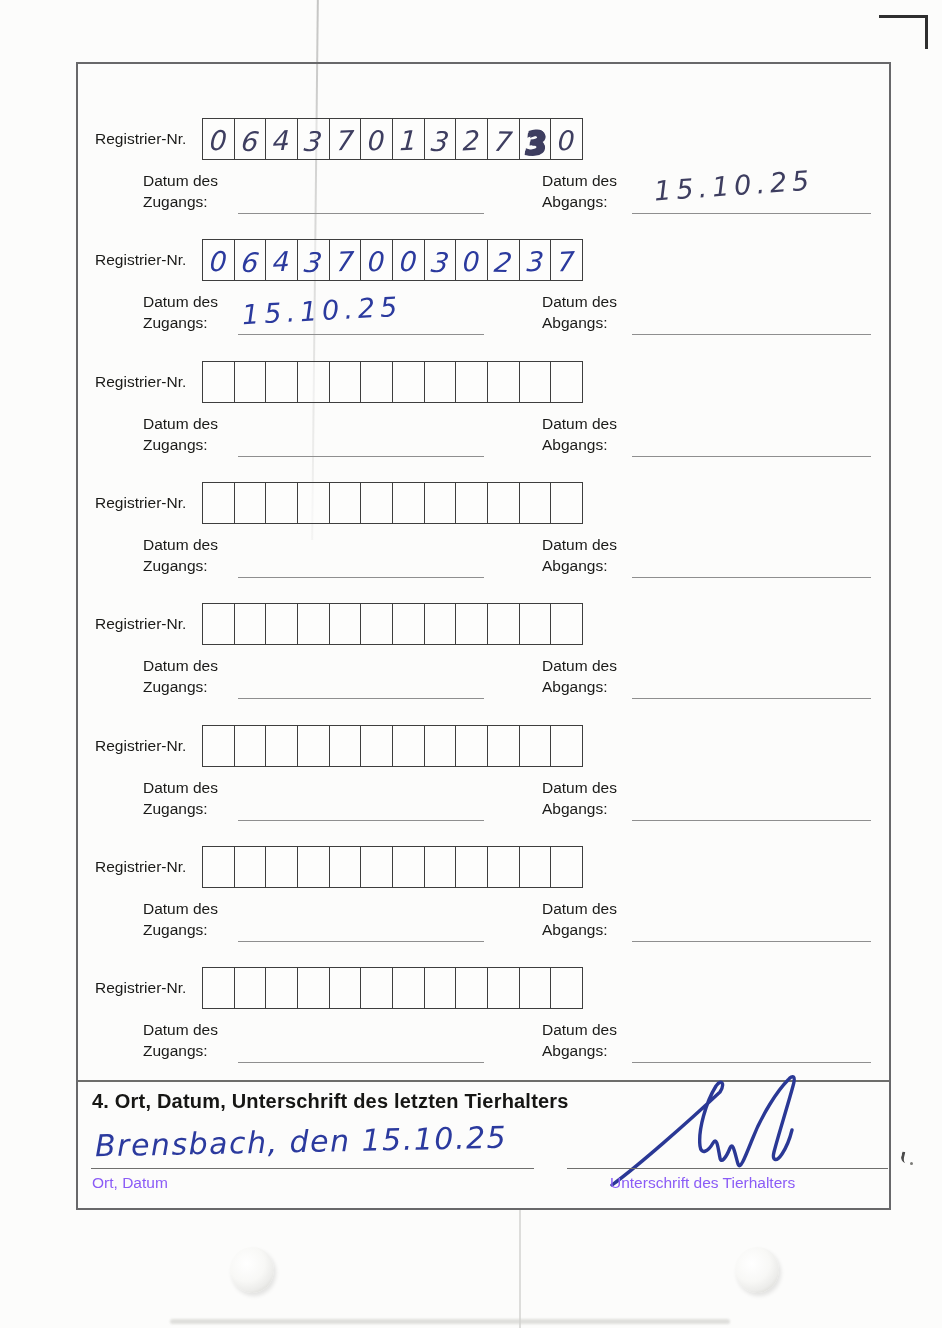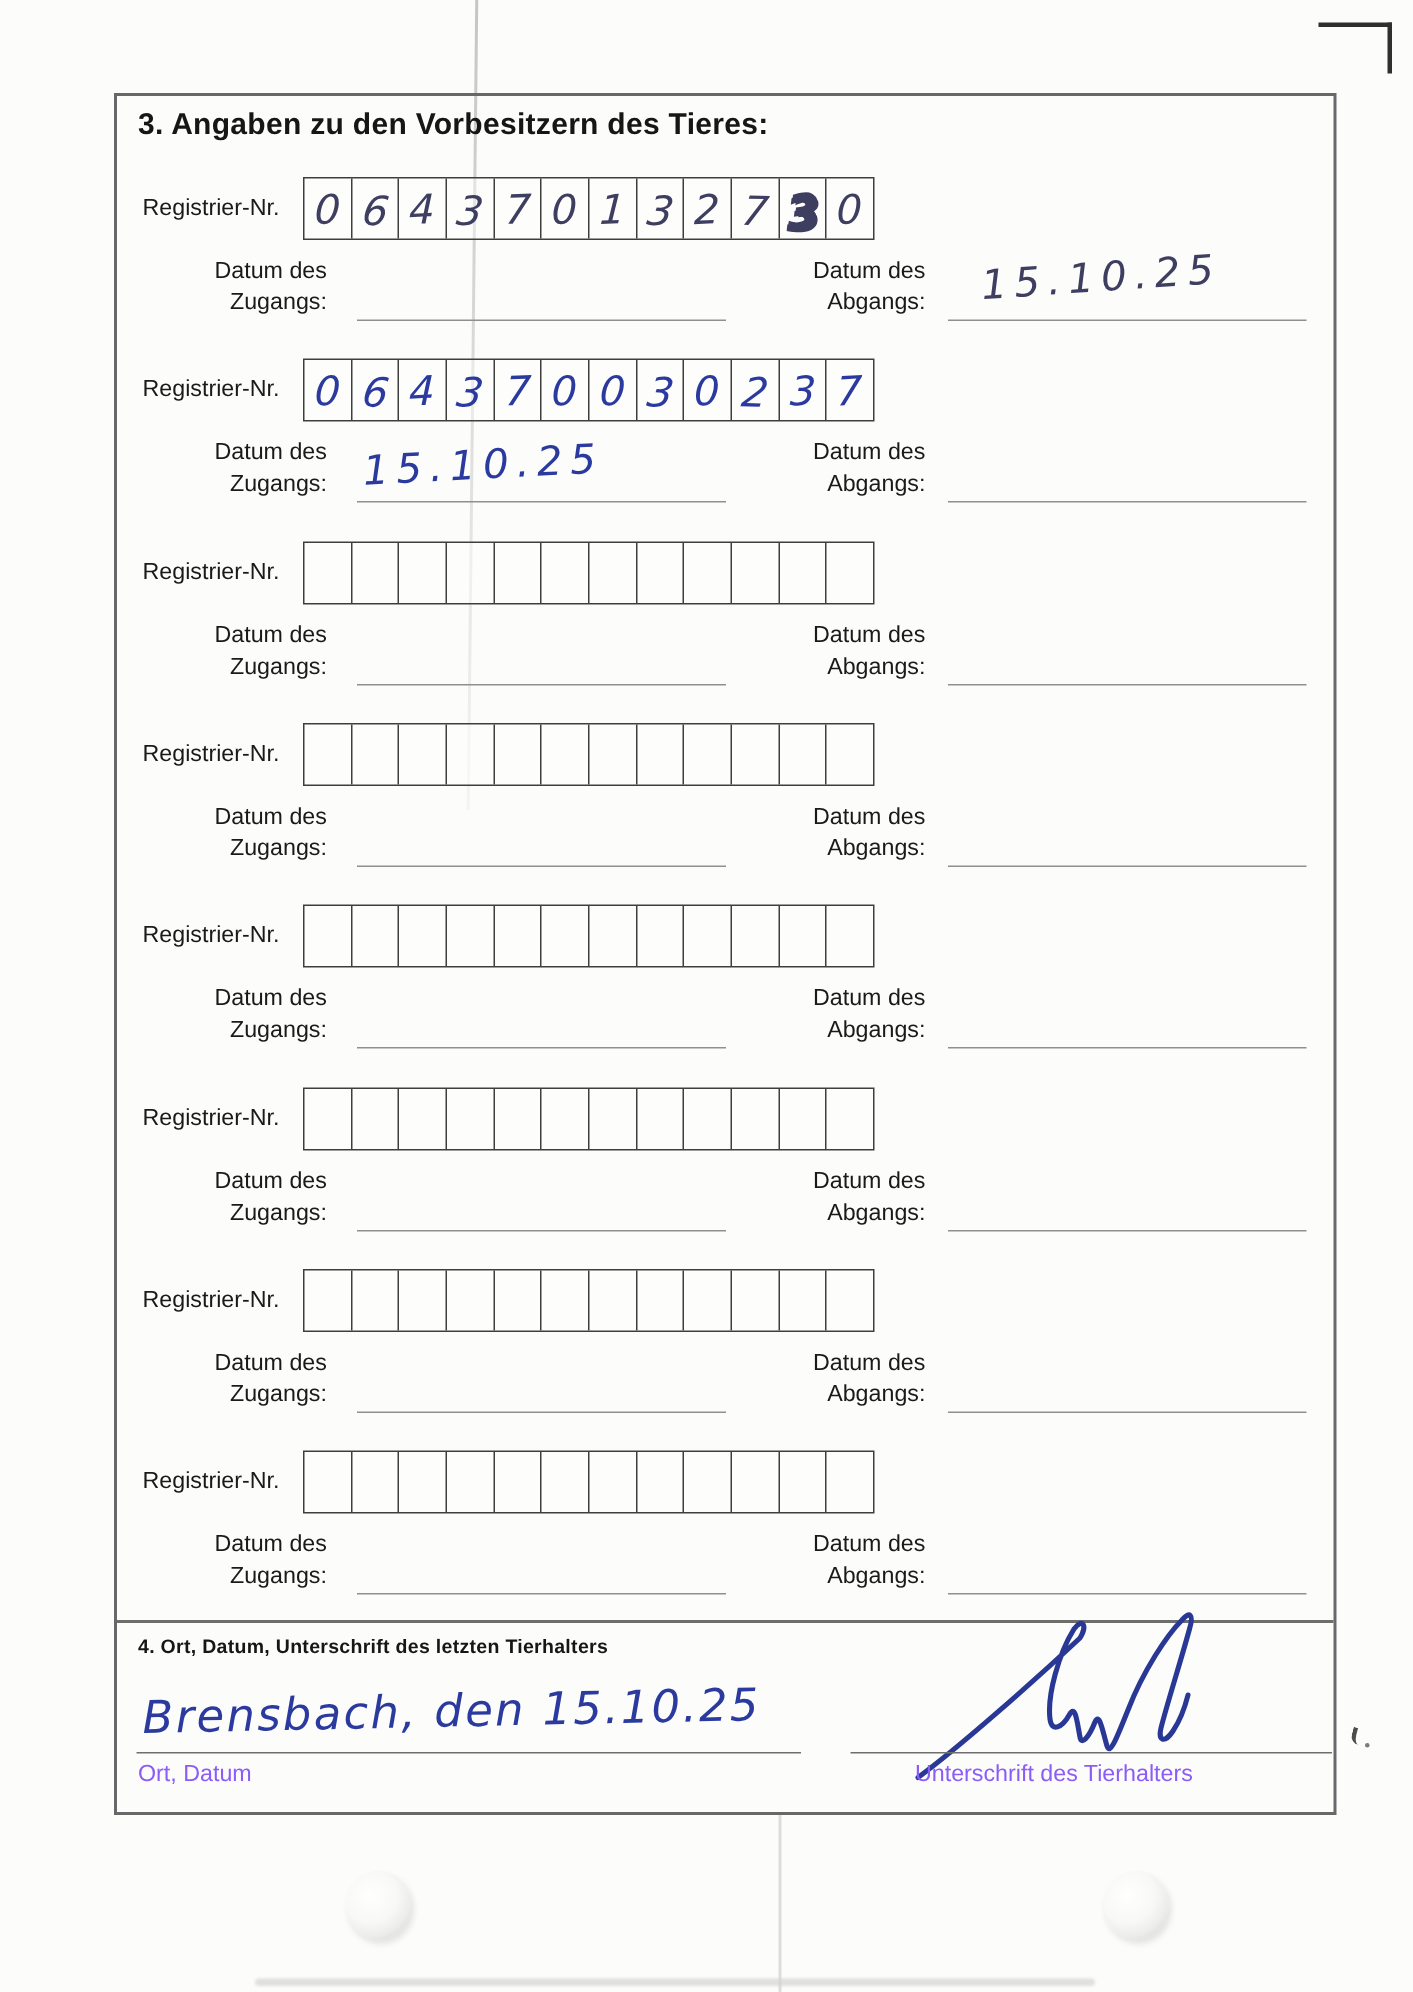--- a/index.html
+++ b/index.html
@@ -26,42 +26,42 @@
   .ink-speck .tick{position:absolute;left:2px;top:0;width:5px;height:11px;
     border-left:3px solid #4c4c4c;border-radius:0 0 0 6px;transform:rotate(14deg);}
   .ink-speck .dot{position:absolute;left:11px;top:10px;width:3px;height:3px;border-radius:50%;background:#7c7c78;}
 
   
   .form-box{position:absolute;left:76px;top:62px;width:815px;height:1148px;
     border:2px solid #68686a;box-sizing:border-box;}
   .sec-title{position:absolute;left:14px;margin:0;font-size:20px;font-weight:bold;
     letter-spacing:.2px;color:#161614;}
   .sec3-title{top:8px;}
-  .sec4-title{top:1026px;font-size:13px;}
+  .sec4-title{top:1026px;font-size:20px;}
 
   
   #rows-container{position:absolute;left:0;top:0;right:0;bottom:0;}
   .reg-row{position:absolute;left:0;width:100%;height:121px;}
   .reg-label{position:absolute;left:17px;top:12px;font-size:15.5px;color:#1a1a18;text-align:right;}
   .cells{position:absolute;left:124px;top:0;width:381px;height:42px;display:flex;
     border:1.6px solid #3e3e3e;box-sizing:border-box;background:rgba(255,255,255,.4);}
   .cell{flex:1 1 0;border-left:1.6px solid #3e3e3e;position:relative;overflow:visible;}
   .cell:first-child{border-left:none;}
   .digit{position:absolute;left:0;right:0;top:2px;text-align:center;
     font-family:"DejaVu Sans",sans-serif;font-size:27px;font-style:italic;line-height:40px;
     transform:skewX(-5deg) rotate(-2deg);}
   .cell:nth-child(even) .digit{transform:skewX(-7deg) rotate(1.5deg) translateY(1px);}
   .cell:nth-child(3n) .digit{transform:skewX(-4deg) rotate(-3deg);}
   .digit.scribble{font-weight:bold;transform:rotate(-5deg) scale(1.15) translateY(2px);
     text-shadow:1px 0 currentColor,-1px 1px currentColor,0 -1px currentColor,1.5px 1.5px currentColor;}
   .ink-dark{color:#3e3e60;}
   .ink-blue{color:#2b3a9e;}
 
   .dlabel{position:absolute;top:52px;font-size:15.5px;line-height:21px;color:#1a1a18;}
-  .dlabel span{display:block;text-align:right;}
+  .dlabel span{display:block;}
   .dlabel-left{left:65px;}
   .dlabel-right{left:464px;}
   .uline{position:absolute;top:95px;border-bottom:1.5px solid #8f8f8f;}
   .uline-left{left:160px;width:246px;}
   .uline-right{left:554px;width:239px;}
   .hand-date{position:absolute;font-family:"DejaVu Sans",sans-serif;font-style:italic;
     font-size:27px;letter-spacing:5px;white-space:nowrap;}
   .zugang-value{left:164px;top:56px;transform:rotate(-3deg);}
   .abgang-value{left:576px;top:52px;transform:rotate(-4deg);}
 
@@ -88,21 +88,20 @@
   <div class="crease-bottom"></div>
   <div class="scan-edge"></div>
   <div class="hole hole-left"></div>
   <div class="hole hole-right"></div>
   <div class="ink-speck">
     <div class="tick"></div>
     <div class="dot"></div>
   </div>
 
   <div class="form-box">
-    <h2 class="sec-title sec3-title">3. Angaben zu den Vorbesitzern des Tieres:</h2>
 
     <div id="rows-container">
   <div class="reg-row" style="top: 54px;">
     <span class="reg-label">Registrier-Nr.</span>
     <div class="cells ink-dark">
             <div class="cell">
               <span class="digit">0</span>
             </div>
             <div class="cell">
               <span class="digit">6</span>

